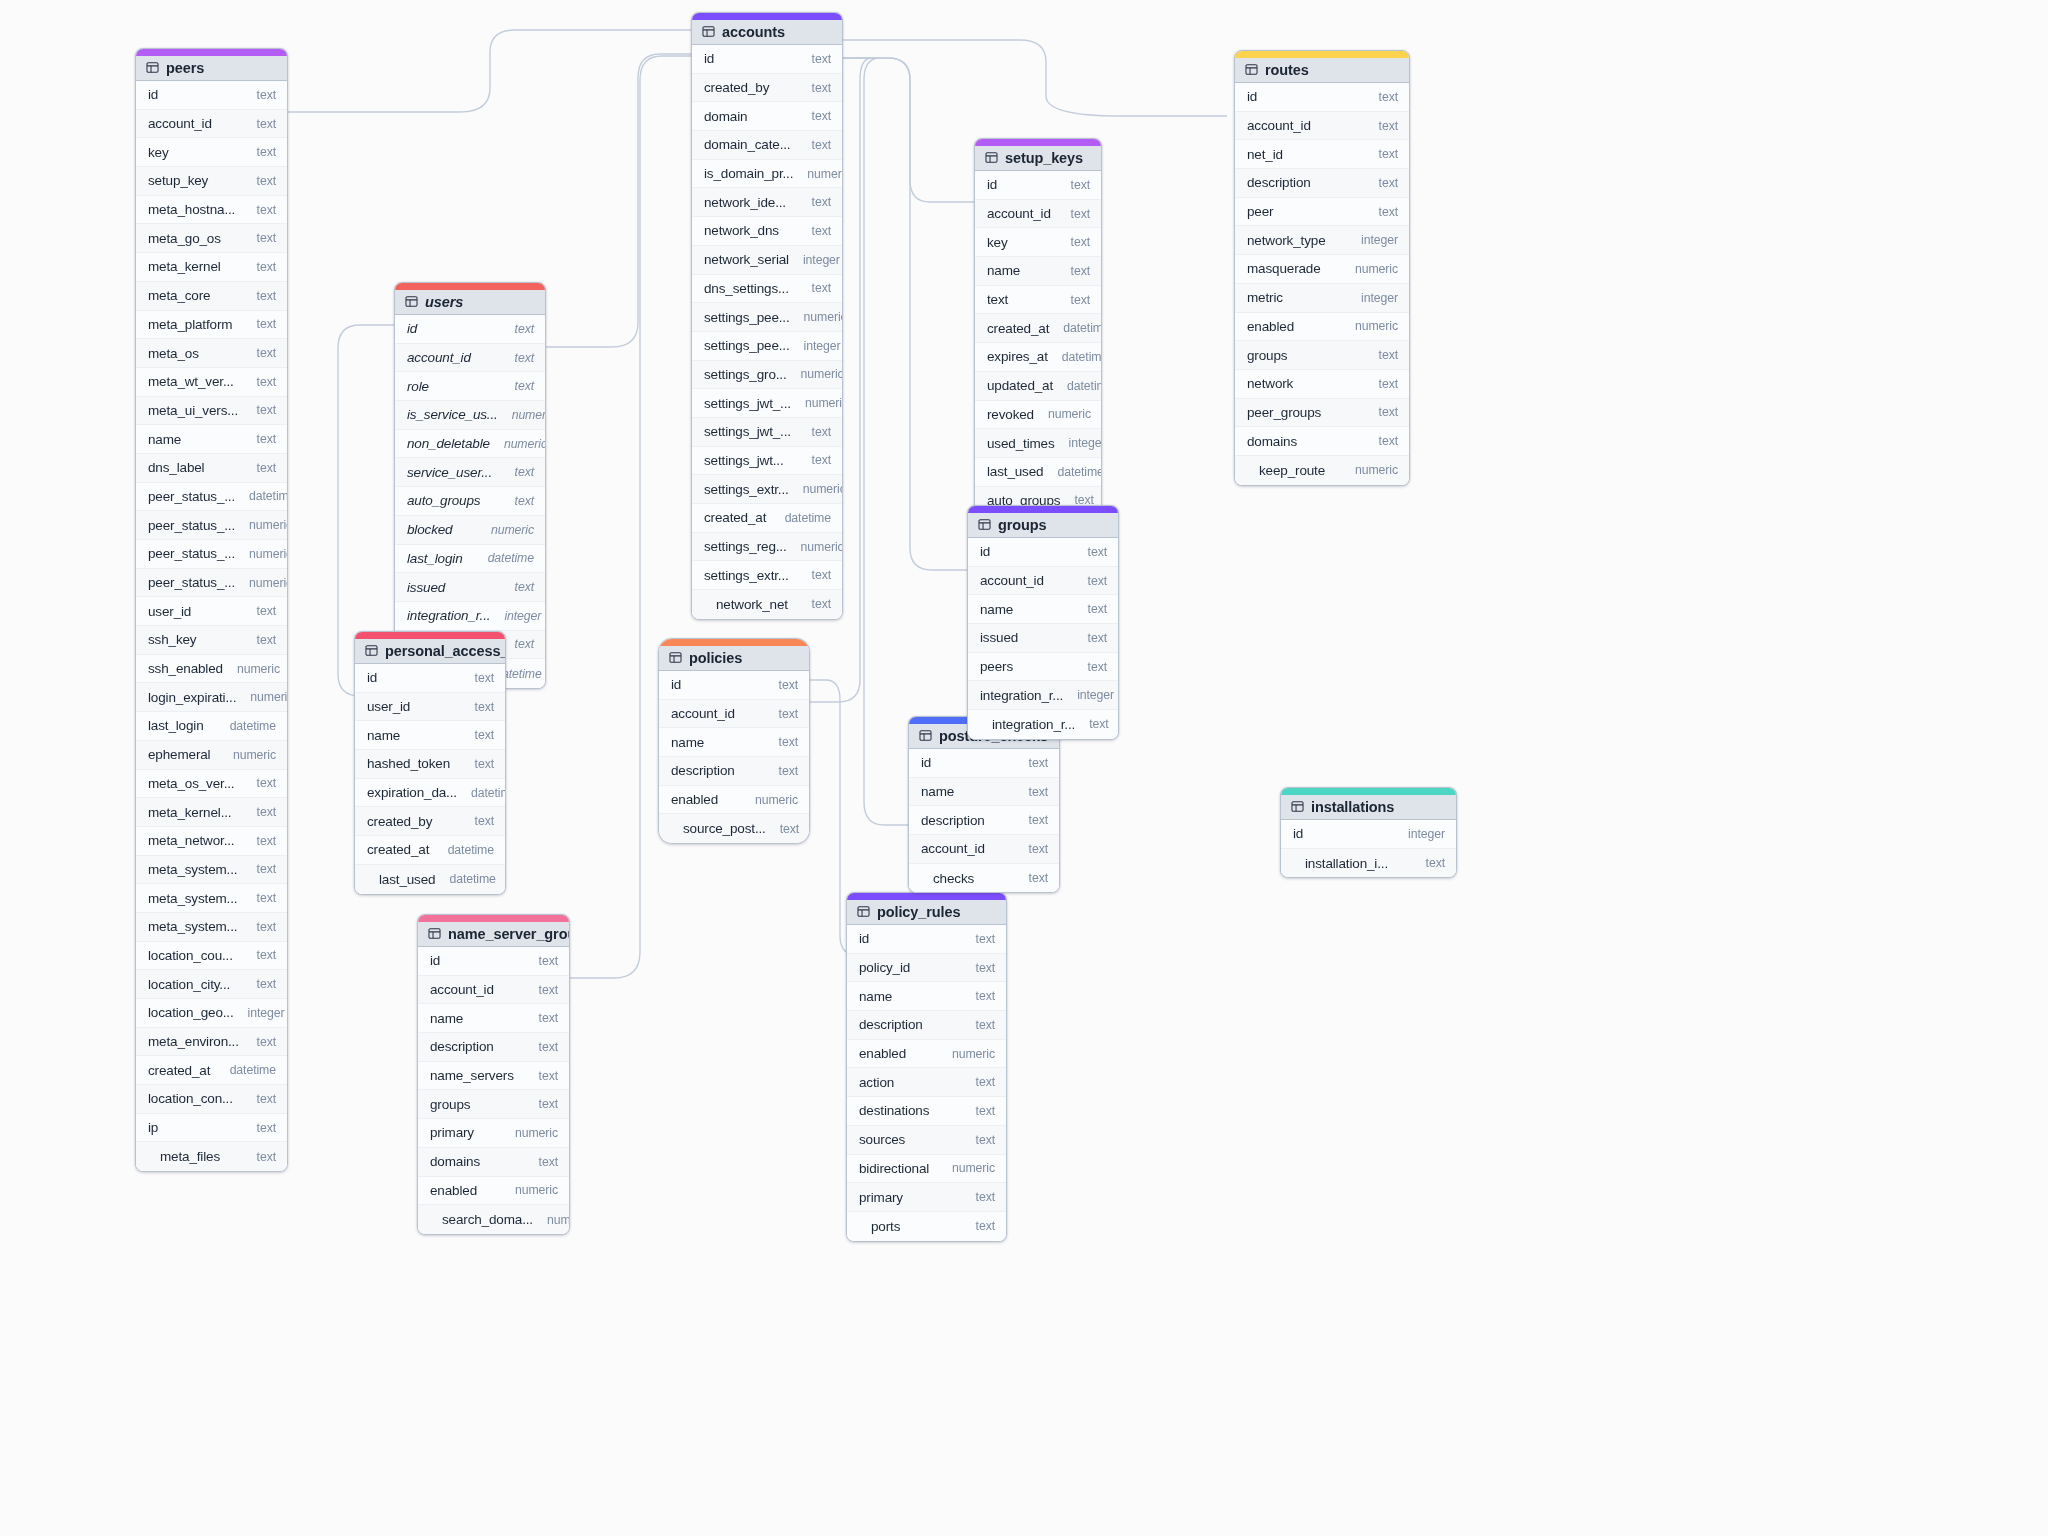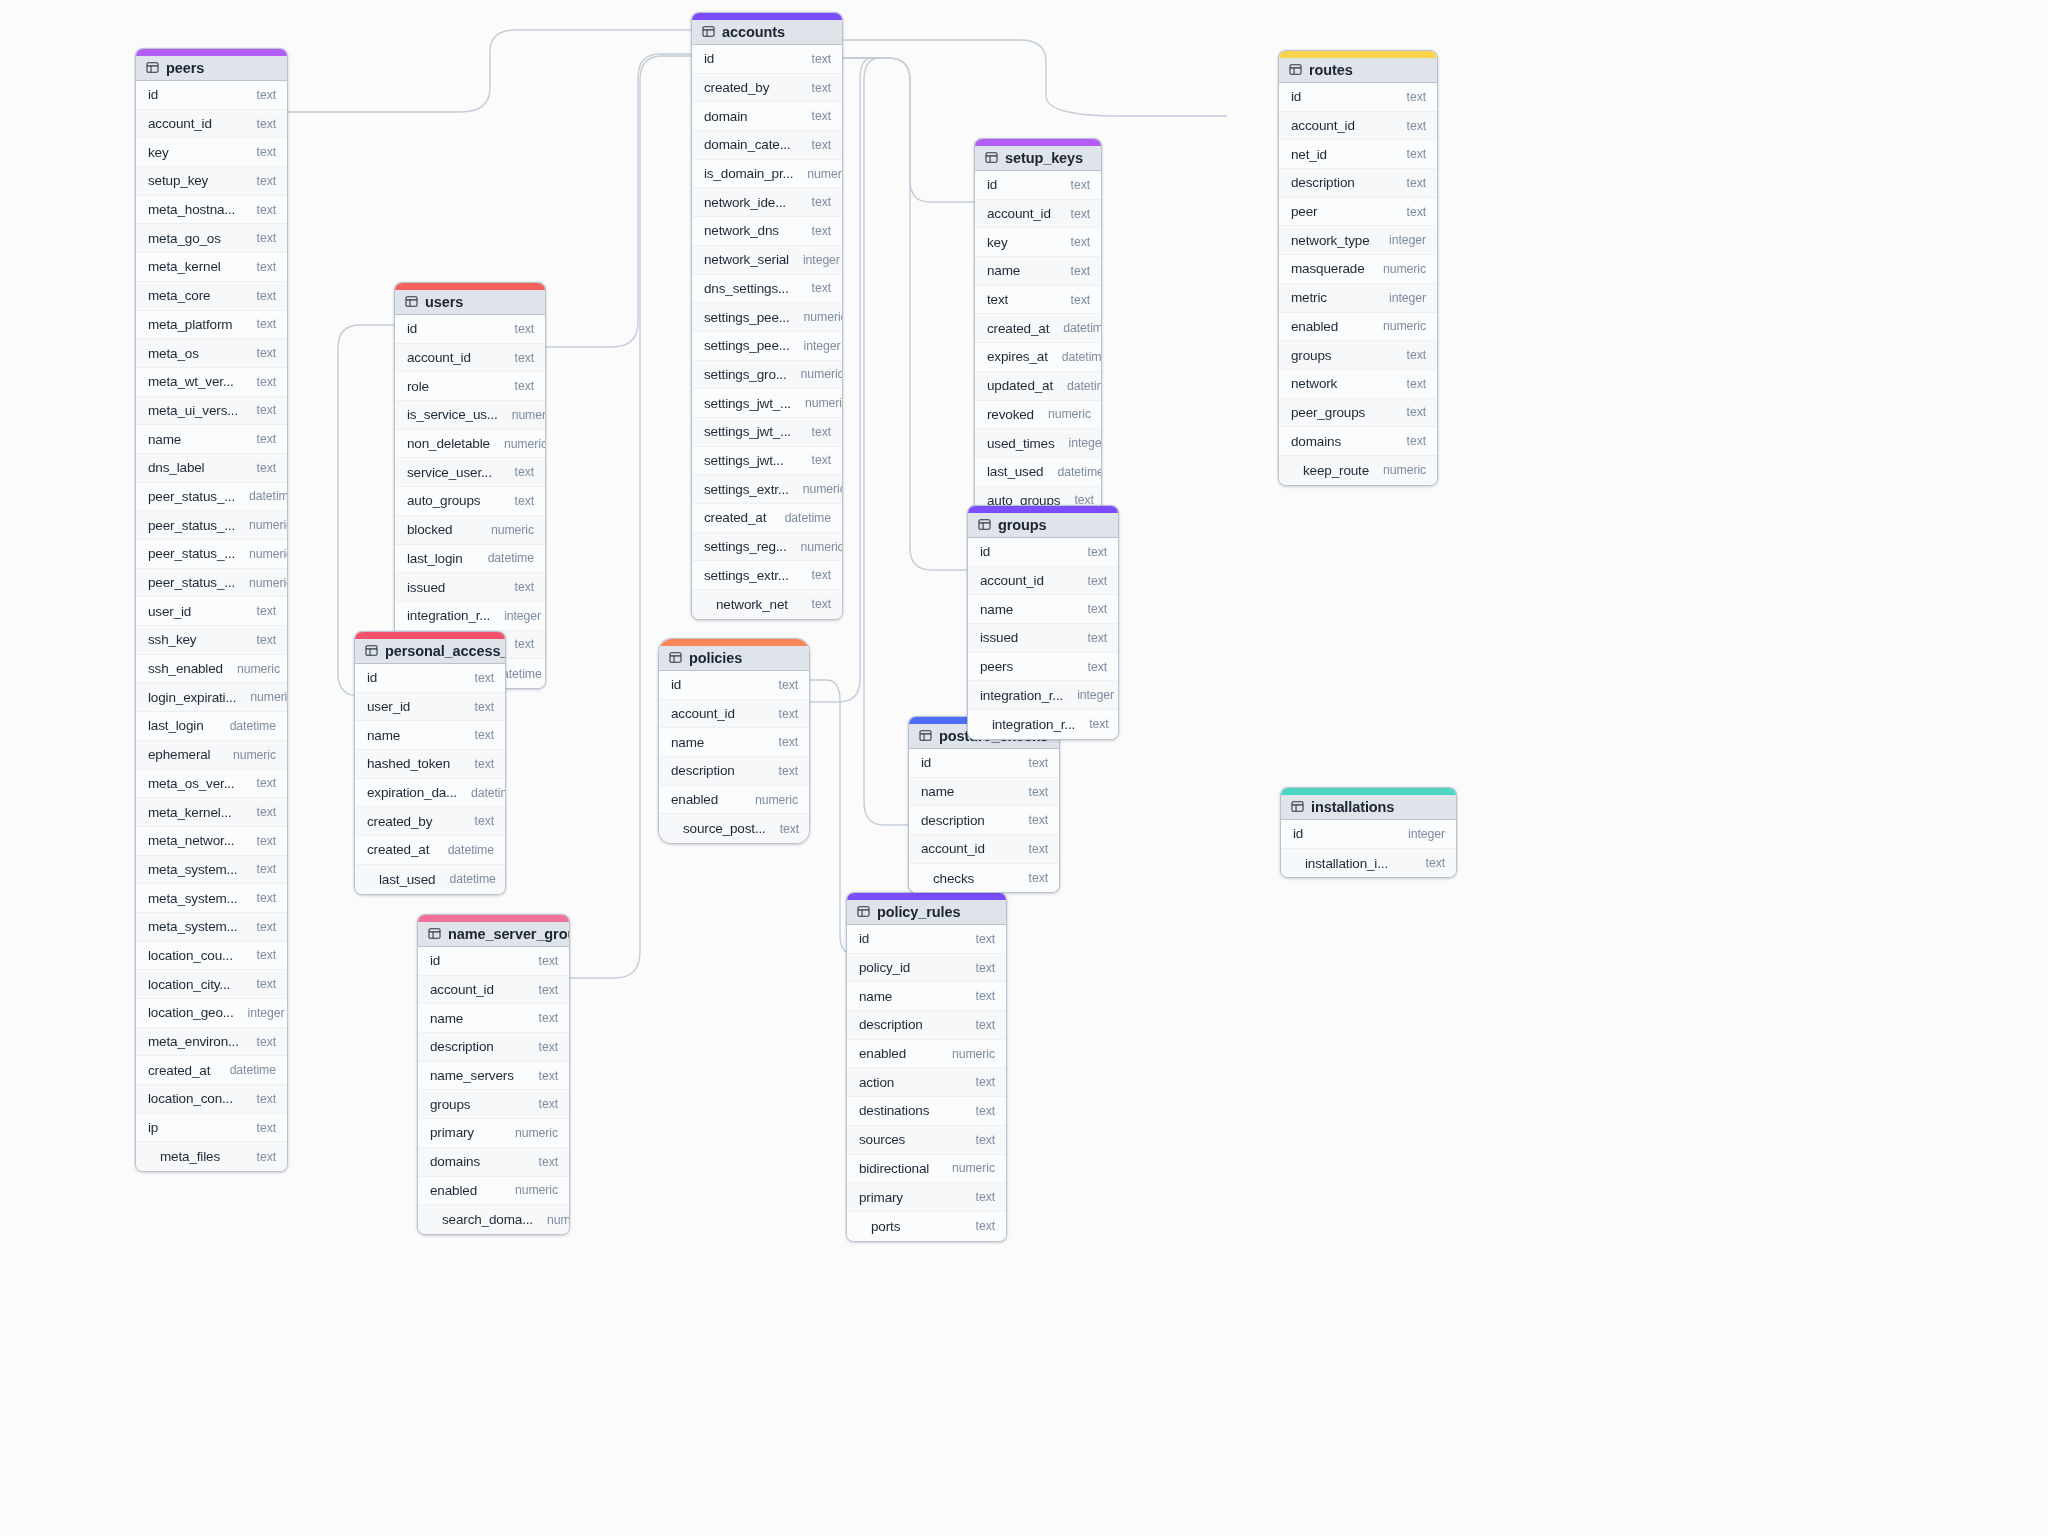--- a/index.html
+++ b/index.html
@@ -222,21 +222,21 @@
       </div>
       <div class="row">
         <span class="col-name">ip</span>
         <span class="col-type">text</span>
       </div>
       <div class="row last">
         <span class="col-name">meta_files</span>
         <span class="col-type">text</span>
       </div>
     </div>
-    <div class="table-card" style="left: 394px; top: 282px; width: 152px;">
+    <div class="table-card" style="left: 394px; top: 282px; width: 152px; font-style: italic;">
       <span class="accent" style="background: rgb(244, 98, 94);"></span>
       <div class="tbl-header">
         <svg viewBox="0 0 16 16" class="tbl-icon">
           <rect x="1.2" y="2.2" width="13.6" height="11.6" rx="1.6" fill="none" stroke="#2b3545" stroke-width="1.3"></rect>
           <line x1="1.2" y1="6.0" x2="14.8" y2="6.0" stroke="#2b3545" stroke-width="1.3"></line>
           <line x1="6.2" y1="6.0" x2="6.2" y2="13.8" stroke="#2b3545" stroke-width="1.3"></line>
         </svg>
         <span class="tname">users</span>
       </div>
       <div class="row">
@@ -697,21 +697,21 @@
       </div>
       <div class="row">
         <span class="col-name">integration_r...</span>
         <span class="col-type">integer</span>
       </div>
       <div class="row last">
         <span class="col-name">integration_r...</span>
         <span class="col-type">text</span>
       </div>
     </div>
-    <div class="table-card" style="left: 1278px; top: 50px; width: 160px;">
+    <div class="table-card" style="left: 1234px; top: 50px; width: 176px;">
       <span class="accent" style="background: rgb(252, 211, 77);"></span>
       <div class="tbl-header">
         <svg viewBox="0 0 16 16" class="tbl-icon">
           <rect x="1.2" y="2.2" width="13.6" height="11.6" rx="1.6" fill="none" stroke="#2b3545" stroke-width="1.3"></rect>
           <line x1="1.2" y1="6.0" x2="14.8" y2="6.0" stroke="#2b3545" stroke-width="1.3"></line>
           <line x1="6.2" y1="6.0" x2="6.2" y2="13.8" stroke="#2b3545" stroke-width="1.3"></line>
         </svg>
         <span class="tname">routes</span>
       </div>
       <div class="row">

